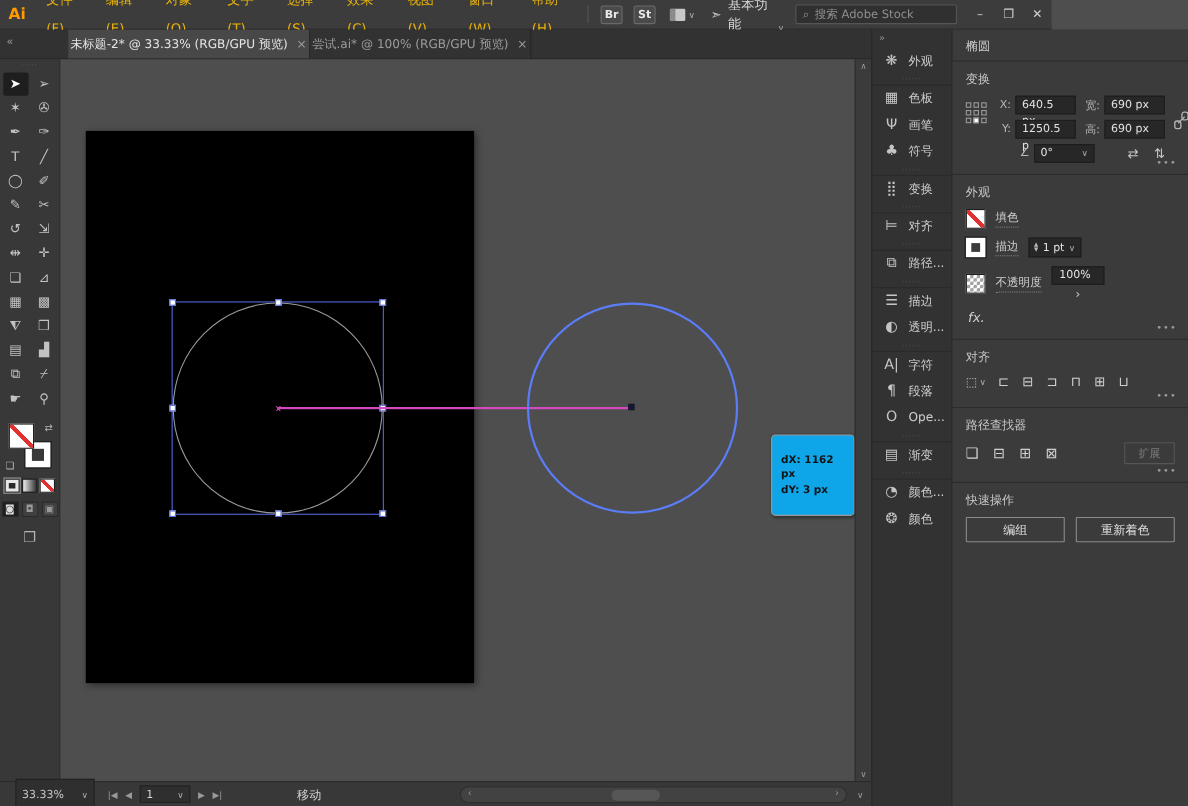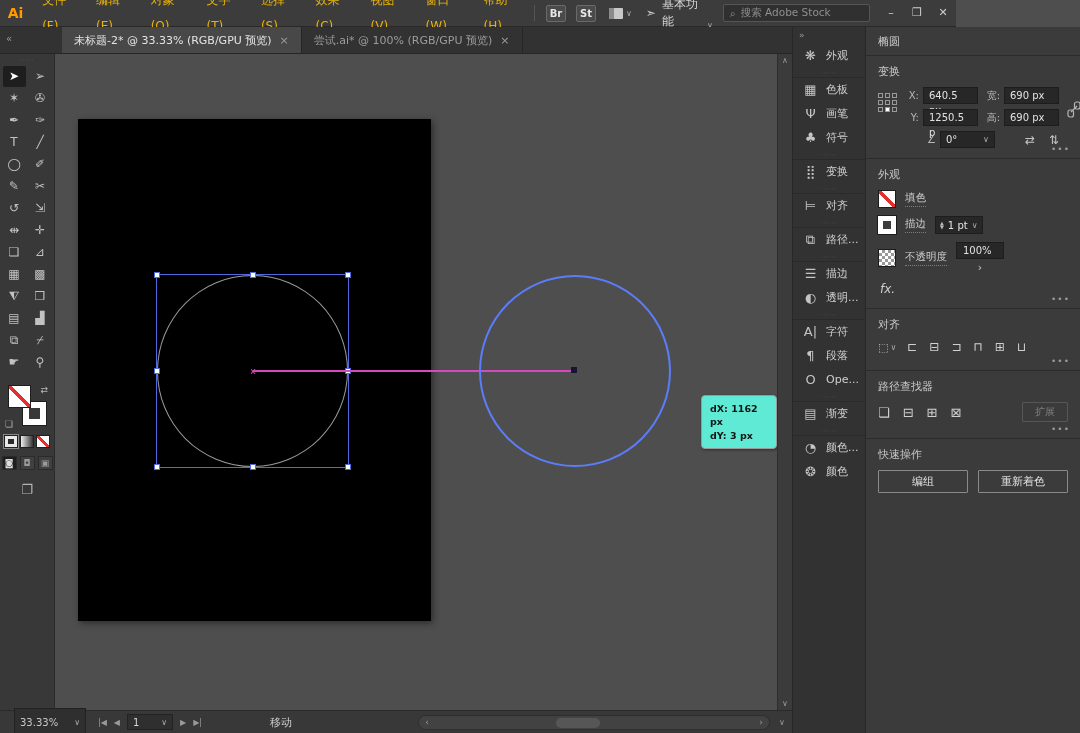--- a/index.html
+++ b/index.html
@@ -27,21 +27,21 @@
   .searchbox { display:flex; align-items:center; gap:5px; width:168px; height:18px; background:#303030;
     border:1px solid #555; border-radius:2px; padding:0 6px; color:#8f8f8f; font-size:10.5px; margin-right:8px;}
   .win-controls { display:flex; }
   .win-controls span { width:26px; text-align:center; color:#cfcfcf; font-size:11px; line-height:26px; }
   .chev { font-size:8px; color:#aaa; }
   
   .tabbar { position:absolute; left:0; top:27px; width:1080px; height:27px; background:#323232;
     border-bottom:1px solid #262626; display:flex; align-items:stretch; }
   .collapse-left { width:18px; text-align:center; line-height:24px; color:#9a9a9a; font-size:10px; }
   .tab-gap { width:44px; }
-  .doc-tab { display:flex; align-items:center; gap:8px; padding:0 12px; font-size:11px; color:#9c9c9c;
+  .doc-tab { display:flex; align-items:center; gap:8px; padding:0 2px; font-size:11px; color:#9c9c9c;
     border-right:1px solid #262626; background:#323232; }
   .doc-tab.active { background:#484848; color:#e4e4e4; }
   .tab-close { color:#9a9a9a; font-size:11px; }
   
   .toolbar { position:absolute; left:0; top:54px; width:55px; height:656px; background:#383838;
     border-right:1px solid #2b2b2b; }
   .drag-dots { text-align:center; color:#5d5d5d; font-size:6px; letter-spacing:1px; padding:2px 0 3px; }
   .tools { display:grid; grid-template-columns:23px 23px; justify-content:center; gap:1px 3px; }
   .tool { height:21px; line-height:21px; text-align:center; font-size:12px; color:#c2c2c2; border-radius:2px; }
   .tool.active { background:#1e1e1e; color:#ffffff; }
@@ -73,22 +73,22 @@
   .handle { position:absolute; width:6px; height:6px; background:#fff; border:1px solid #5068e0; }
   .h-nw{left:-3px;top:-3px} .h-n{left:50%;margin-left:-3px;top:-3px} .h-ne{right:-3px;top:-3px}
   .h-w{left:-3px;top:50%;margin-top:-3px} .h-e{right:-3px;top:50%;margin-top:-3px}
   .h-sw{left:-3px;bottom:-3px} .h-s{left:50%;margin-left:-3px;bottom:-3px} .h-se{right:-3px;bottom:-3px}
   .center-mark { position:absolute; left:50%; top:50%; width:5px; height:5px; margin:-2px 0 0 -2px;
     background:#d44abe; clip-path:polygon(0 0,20% 0,50% 35%,80% 0,100% 0,65% 50%,100% 100%,80% 100%,50% 65%,20% 100%,0 100%,35% 50%); }
   .smart-guide { position:absolute; left:198px; top:316px; width:322px; height:2px; background:#d44abe; }
   .ghost-circle { position:absolute; left:424px; top:221px; width:192px; height:192px;
     border:2px solid #5b7dfa; border-radius:50%; }
   .cursor-dot { position:absolute; left:516px; top:313px; width:6px; height:6px; background:#16162e; }
-  .measure-tip { position:absolute; left:646px; top:341px; background:#5eead4; border:1px solid #9a9a9a;
-    border-radius:4px; padding:6px 8px; color:#141414; font-size:9.5px; font-weight:bold; line-height:1.4;
+  .measure-tip { position:absolute; left:646px; top:341px; background:#0ea5e9; border:1px solid #9a9a9a;
+    border-radius:4px; padding:16px 8px; color:#141414; font-size:9.5px; font-weight:bold; line-height:1.4;
     box-shadow:1px 1px 3px rgba(0,0,0,0.4); }
   
   .vscroll { position:absolute; left:777px; top:54px; width:15px; height:656px; background:#3b3b3b;
     border-left:1px solid #2e2e2e; }
   .vscroll .arrow { position:absolute; left:0; width:100%; text-align:center; color:#9a9a9a; font-size:8px; }
   .vscroll .up { top:2px; } .vscroll .down { bottom:2px; }
   
   .dock { position:absolute; left:792px; top:27px; width:74px; height:706px; background:#323232;
     border-left:1px solid #272727; border-right:1px solid #272727; }
   .dock-header { height:16px; text-align:left; padding-left:6px; color:#9a9a9a; font-size:9px; line-height:16px; }

